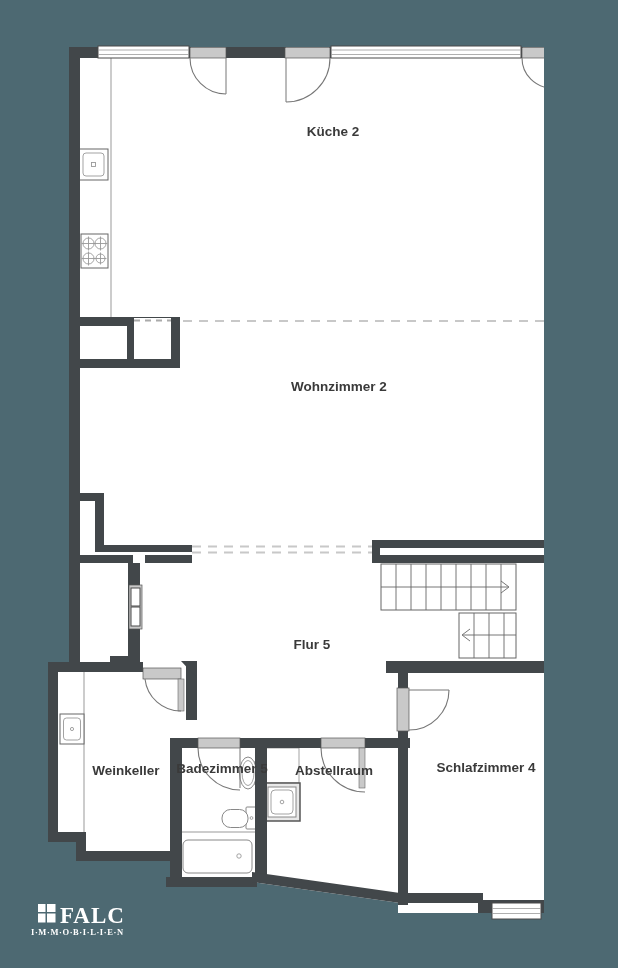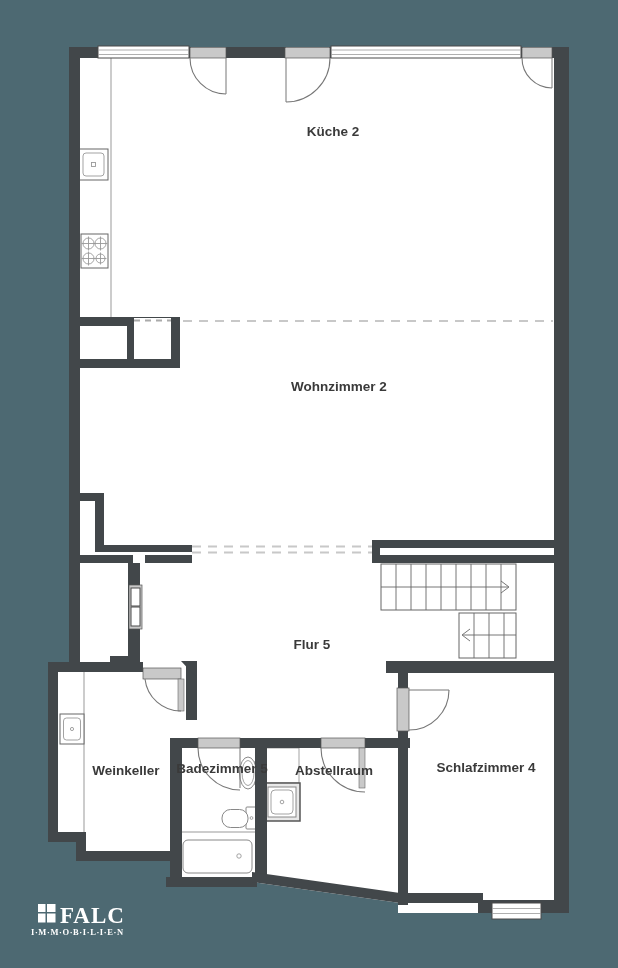--- a/index.html
+++ b/index.html
@@ -1,16 +1,16 @@
 <!DOCTYPE html>
 <html style="--bg: #4d6972; --wall: #42474a; --door: #c9c9c9; --dash: #c8c8c8; --label: #3a3a3a;"><head>
 <meta charset="utf-8">
 <style>
   html,body{margin:0;padding:0;background:var(--bg,#4d6972);}
-  .stage{position:relative;width:618px;height:968px;overflow:hidden;background:var(--bg,#4d6972);}
+  .stage{position:relative;width:544px;height:968px;overflow:hidden;background:var(--bg,#4d6972);}
   svg{display:block}
   .wall{fill:var(--wall,#42474a);}
   .white{fill:#ffffff;}
   .door{fill:var(--door,#c9c9c9);stroke:#555;stroke-width:.7;}
   .leaf{fill:var(--door,#c9c9c9);stroke:#666;stroke-width:.6;}
   .arc{fill:none;stroke:#777;stroke-width:1.1;}
   .leafline{stroke:#777;stroke-width:1;}
   .fx{fill:#ffffff;stroke:#666;stroke-width:1;}
   .fx2{fill:none;stroke:#999;stroke-width:.9;}
   .fxfill{fill:#ffffff;stroke:#888;stroke-width:1;}

